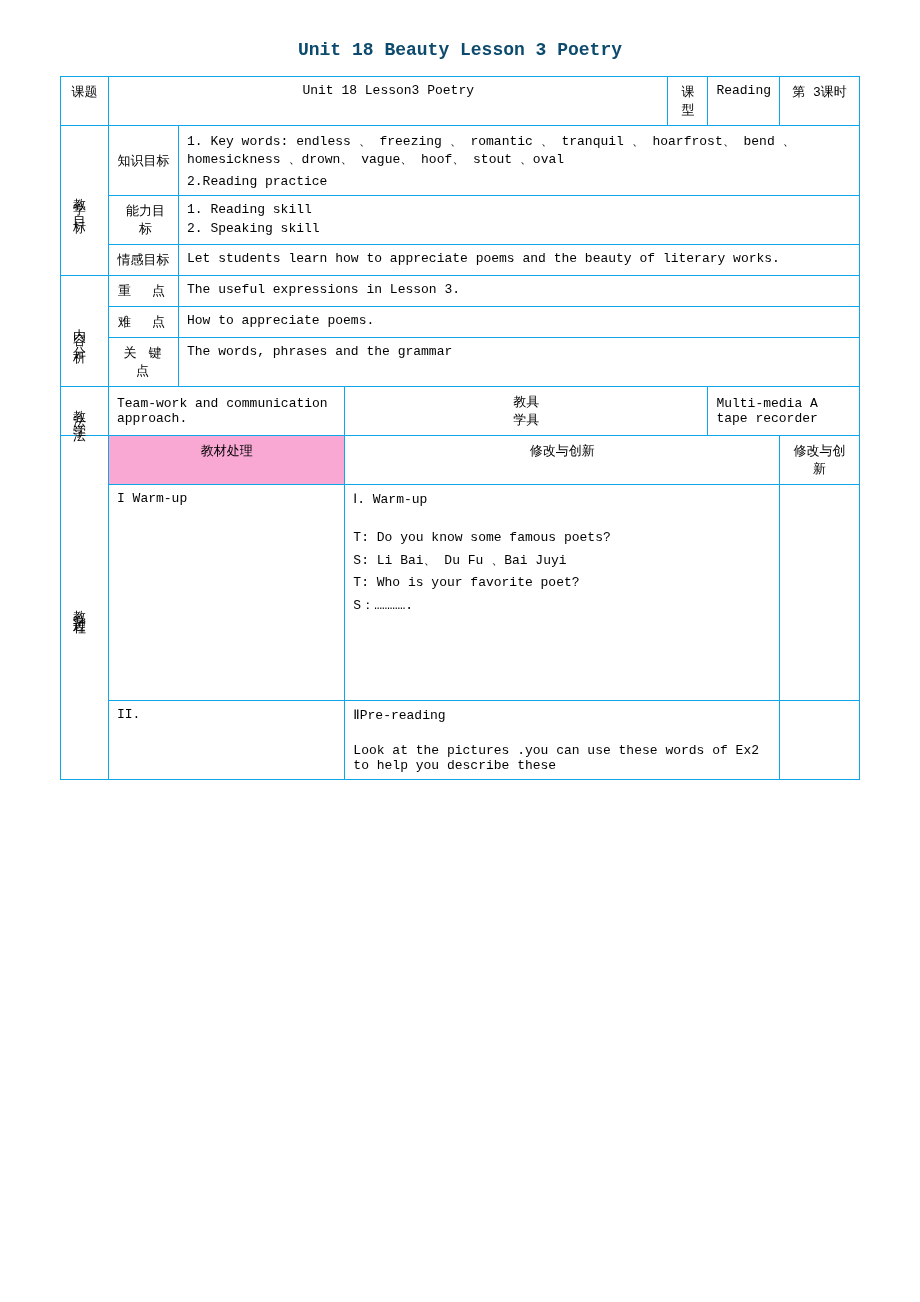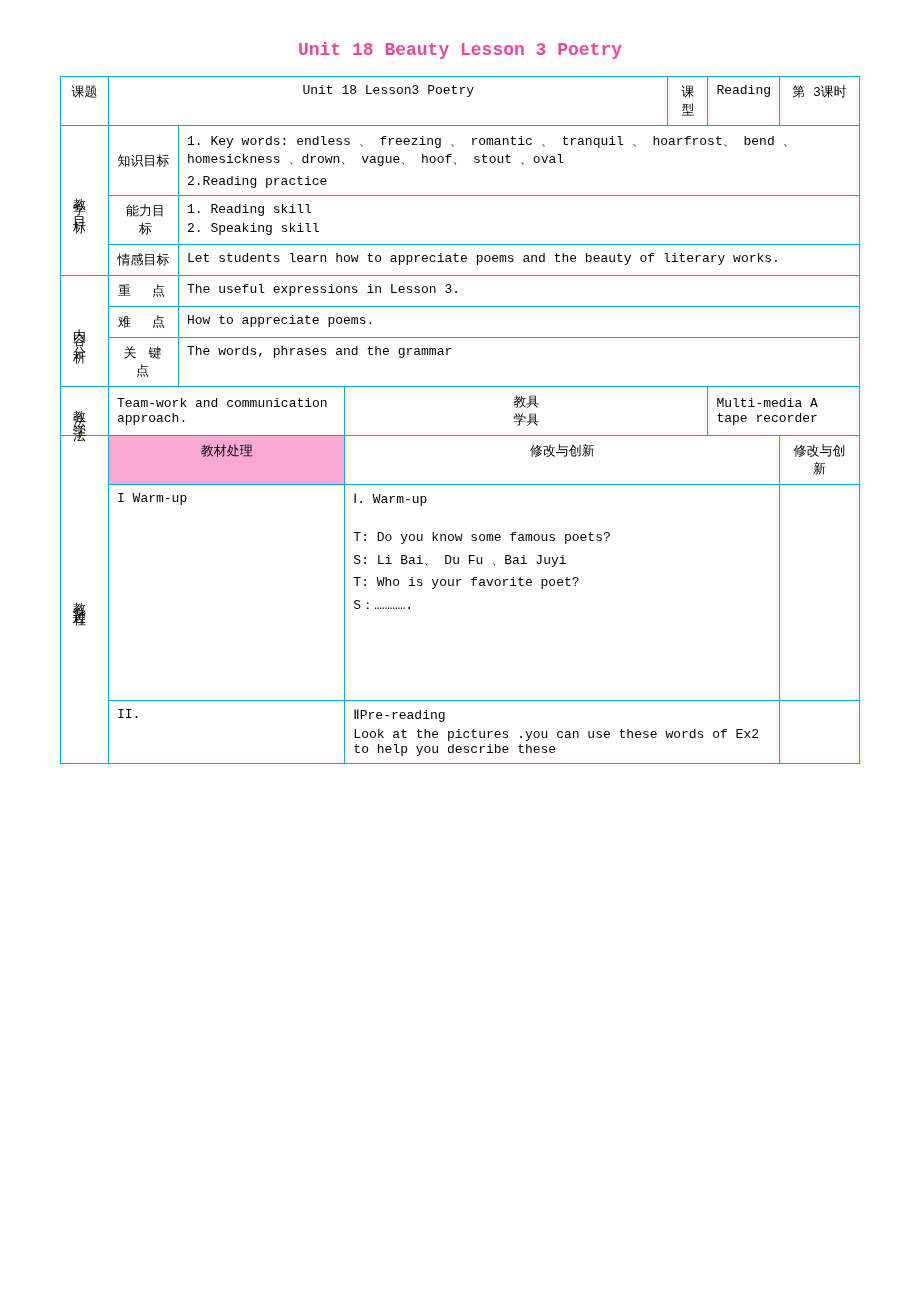--- a/index.html
+++ b/index.html
@@ -7,21 +7,21 @@
       background: #fff;
       font-family: 'Courier New', Courier, monospace;
       font-size: 13px;
       color: #000;
       width: 920px;
       min-height: 1302px;
       padding: 40px 60px;
     }
     h1.page-title {
       text-align: center;
-      color: #ec4899;
+      color: #0c4a6e;
       font-size: 18px;
       font-weight: bold;
       margin-bottom: 16px;
       font-family: 'Courier New', Courier, monospace;
     }
     table.main-table {
       width: 100%;
       border-collapse: collapse;
       border: 1px solid #000;
     }
@@ -137,19 +137,19 @@
       <div style="margin-bottom:6px;">S: Li Bai、  Du Fu 、Bai Juyi</div>
       <div style="margin-bottom:6px;">T: Who is your favorite poet?</div>
       <div style="margin-bottom:80px;">S：………….</div>
     </td>
     <td></td>
   </tr>
 
   <tr>
     <td colspan="2" style="vertical-align:top;">II.</td>
     <td colspan="3" style="vertical-align:top;">
-      <div style="margin-bottom:4px;">ⅡPre-reading</div>
+      <div style="margin-bottom:20px;">ⅡPre-reading</div>
       <div>Look at the pictures .you can use these words of Ex2 to help you describe these</div>
     </td>
     <td></td>
   </tr>
 </tbody>
   </table>
 
 </body></html>

